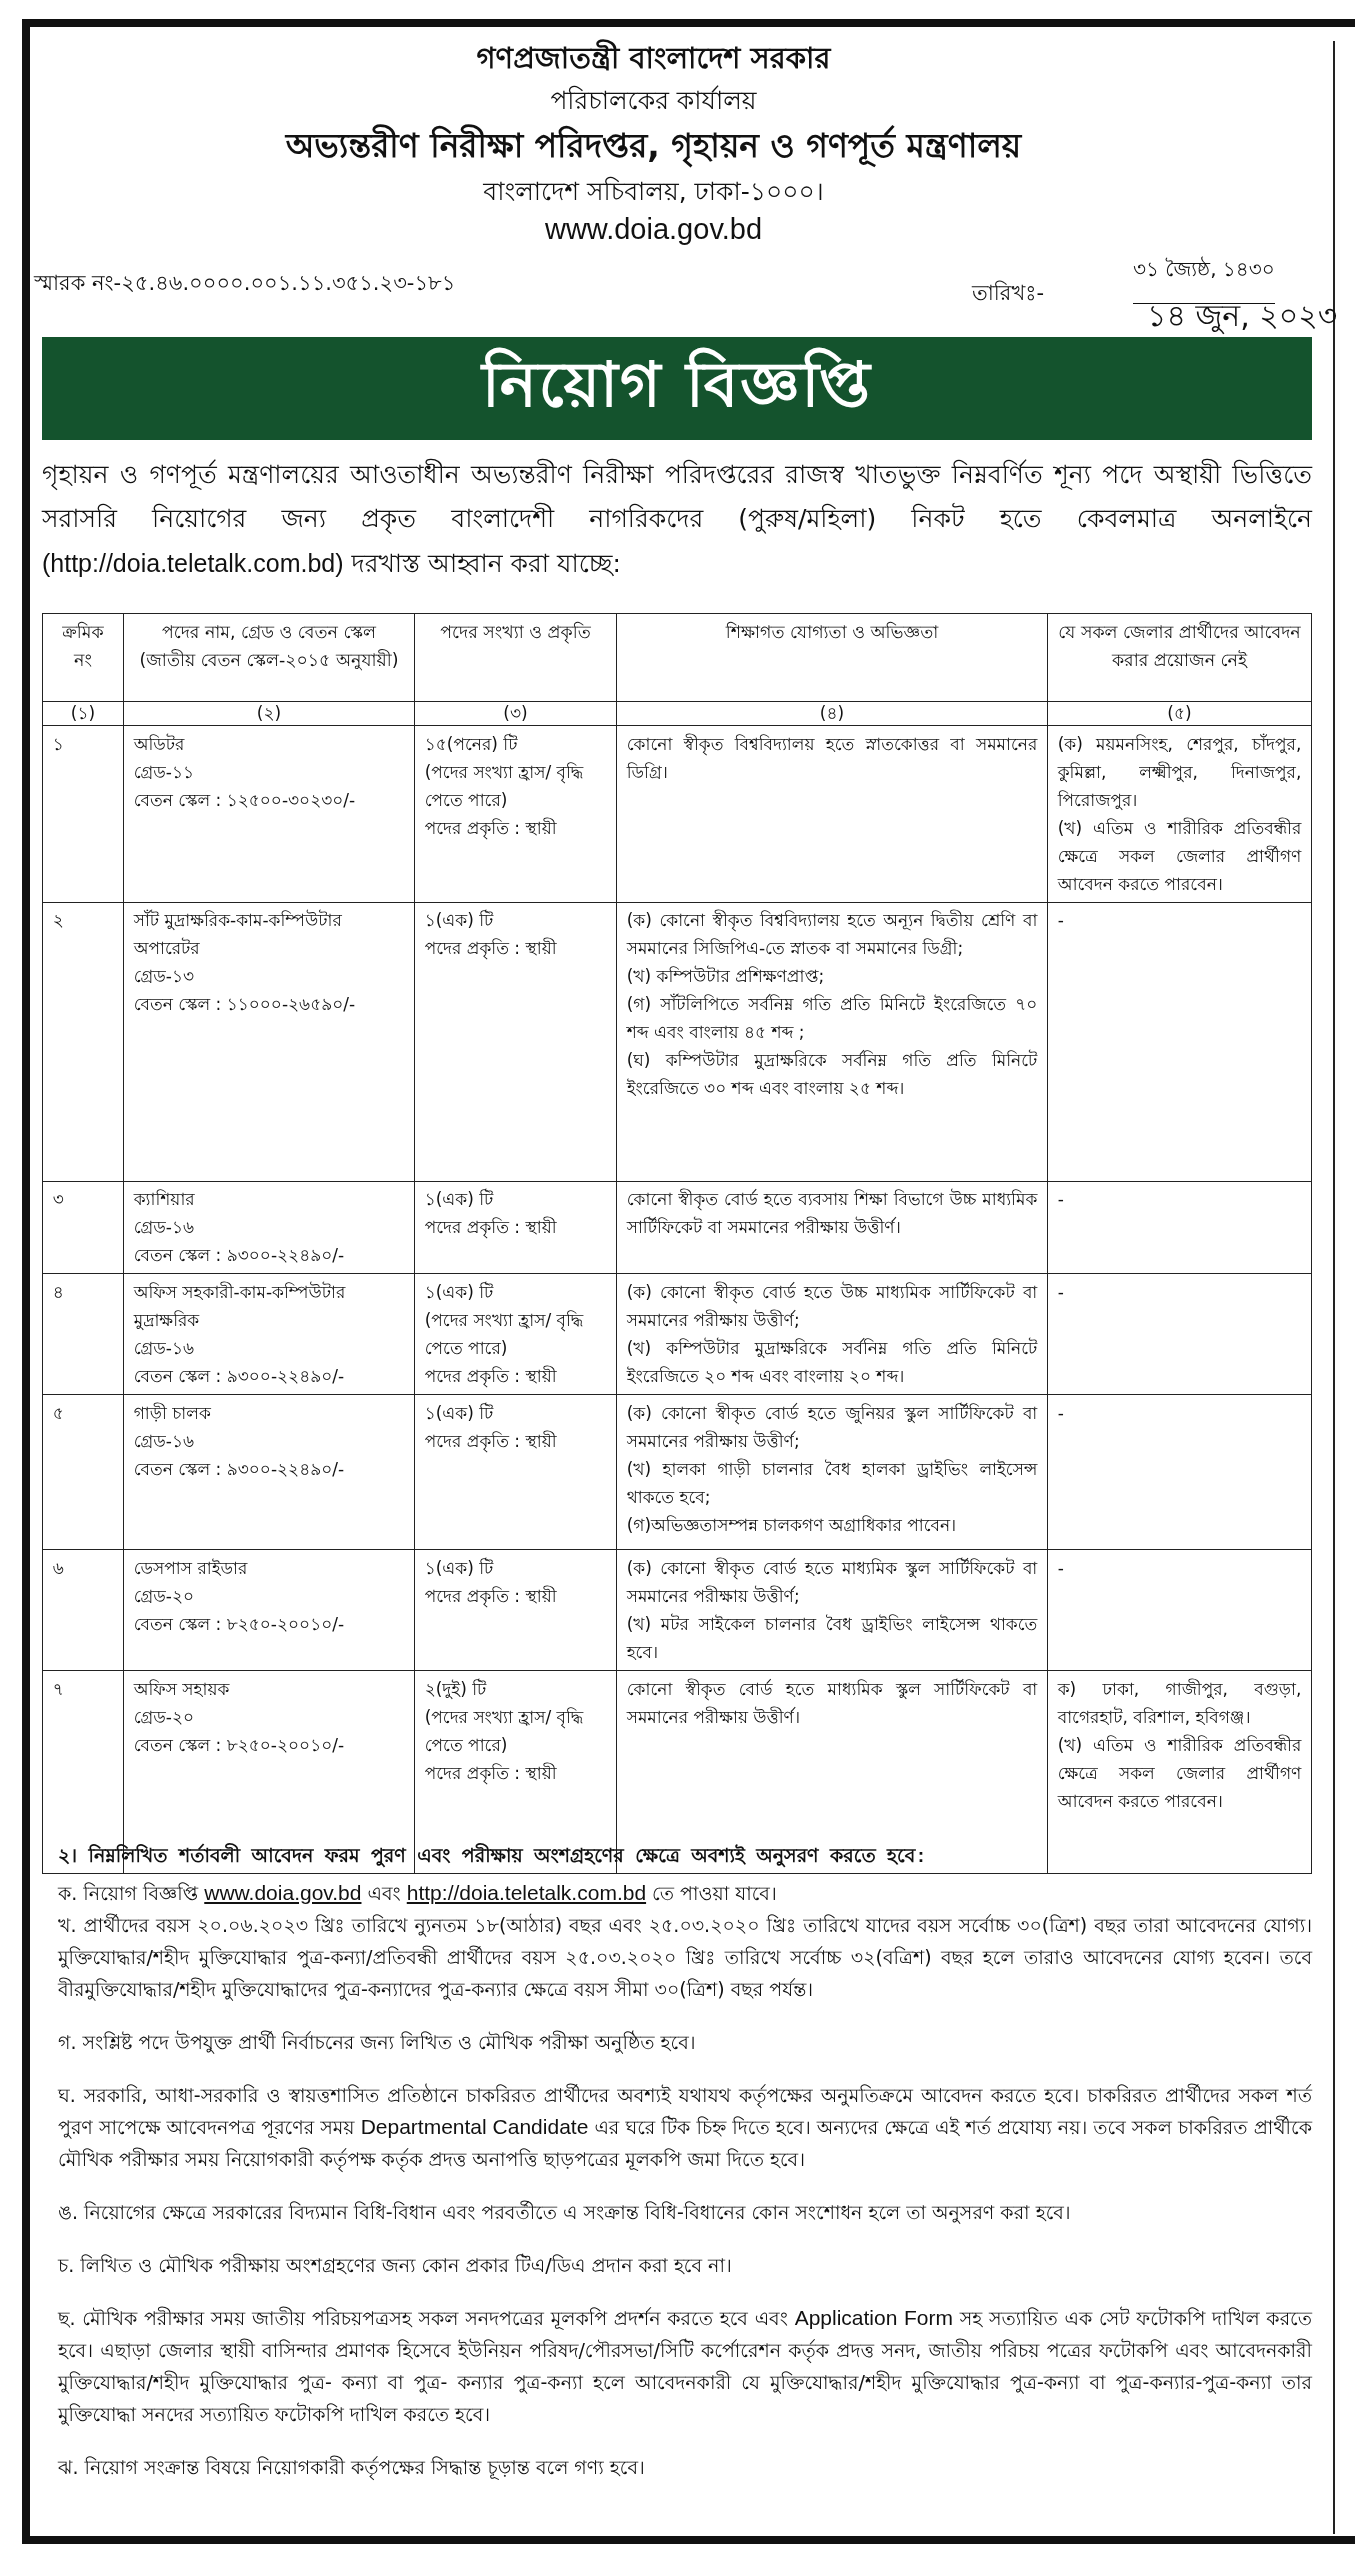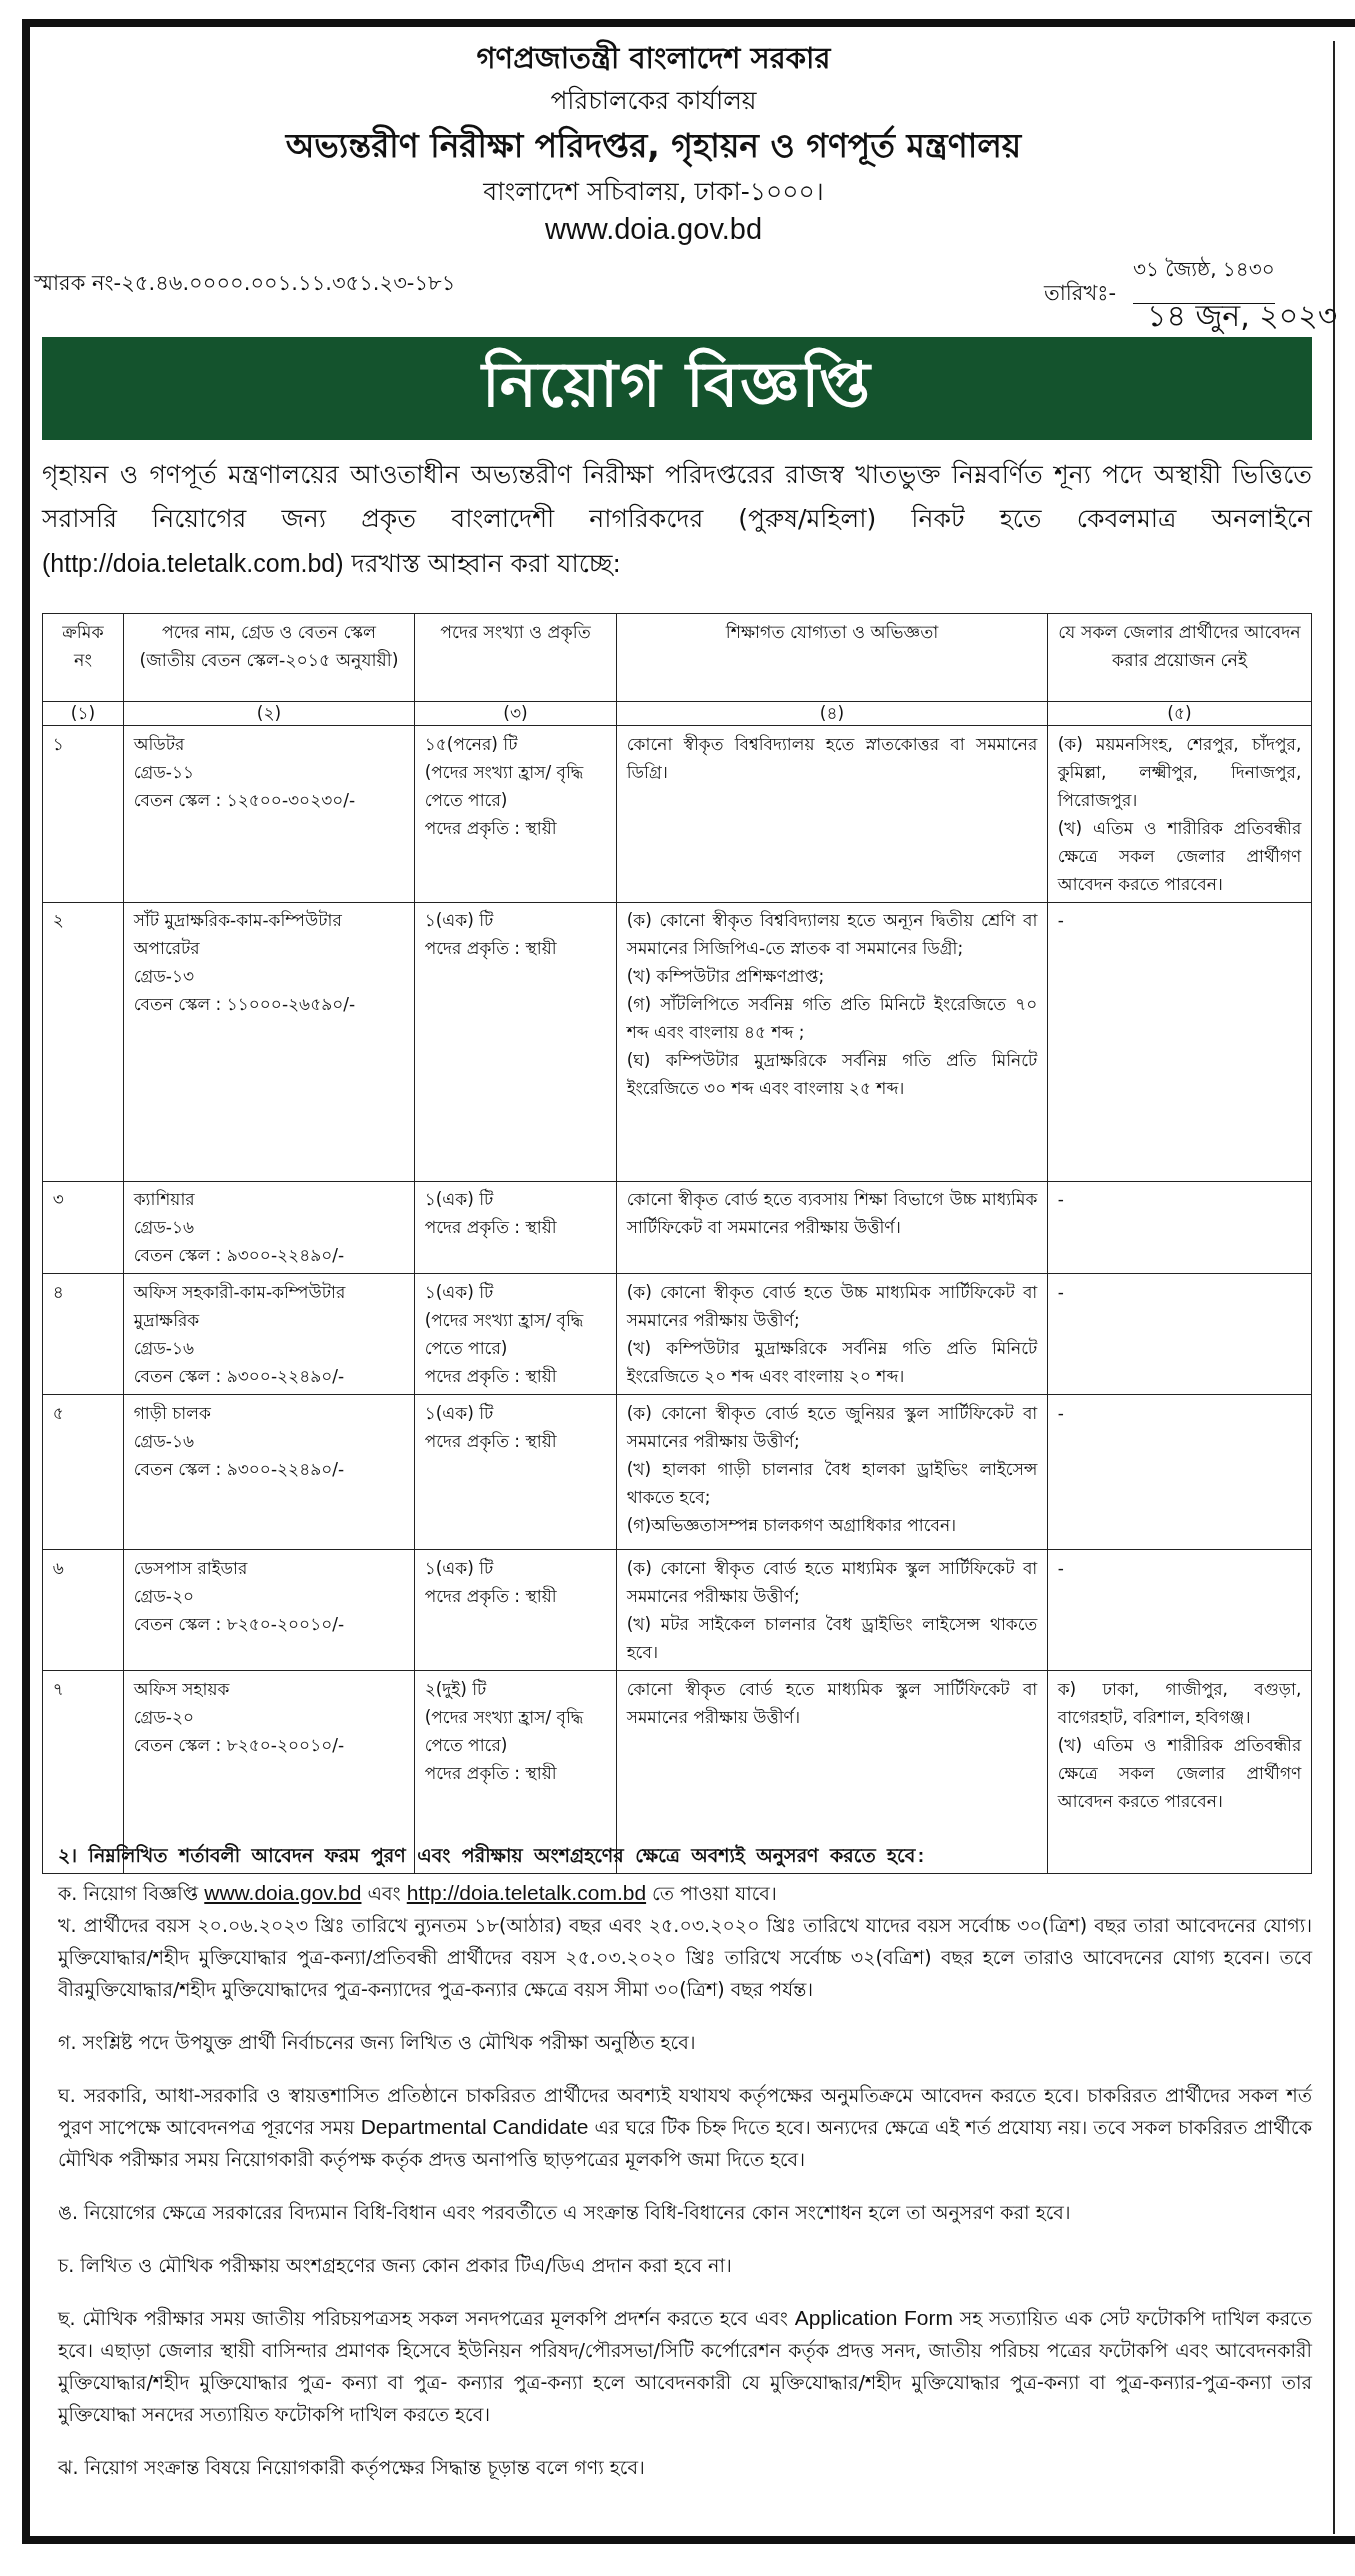--- a/index.html
+++ b/index.html
@@ -11,21 +11,21 @@
   .frame-right { position:absolute; left:1333px; top:41px; width:1.9px; height:2493px; background:#222; }
 
   .hdr { position:absolute; left:0; width:1307px; text-align:center; white-space:nowrap; }
   .h1 { top:35px; font-size:29px; font-weight:bold; }
   .h2 { top:81px; font-size:25px; }
   .h3 { top:120px; font-size:33px; font-weight:bold; }
   .h4 { top:172px; font-size:25px; }
   .h5 { top:213px; font-size:29px; font-family:"Liberation Sans", sans-serif; }
 
   .memo { position:absolute; left:34px; top:267px; font-size:21px; white-space:nowrap; }
-  .date-label { position:absolute; left:1044px; top:277px; font-size:21px; white-space:nowrap; }
+  .date-label { position:absolute; left:972px; top:277px; font-size:21px; white-space:nowrap; }
   .date-top { position:absolute; left:1133px; top:254px; font-size:20px; white-space:nowrap;
               border-bottom:1.9px solid #111; padding-bottom:16px; }
   .date-bottom { position:absolute; left:1147px; top:292px; font-size:30px; white-space:nowrap; }
 
   .title-bar { position:absolute; left:42px; top:337px; width:1270px; height:103px; background:#14532d;
                display:flex; align-items:center; justify-content:center; }
   .title-bar span { color:#fff; font-size:62px; font-weight:bold; letter-spacing:1.9px; }
 
   .intro { position:absolute; left:42px; top:453px; width:1270px; font-size:25px; line-height:44px;
            text-align:justify; }

